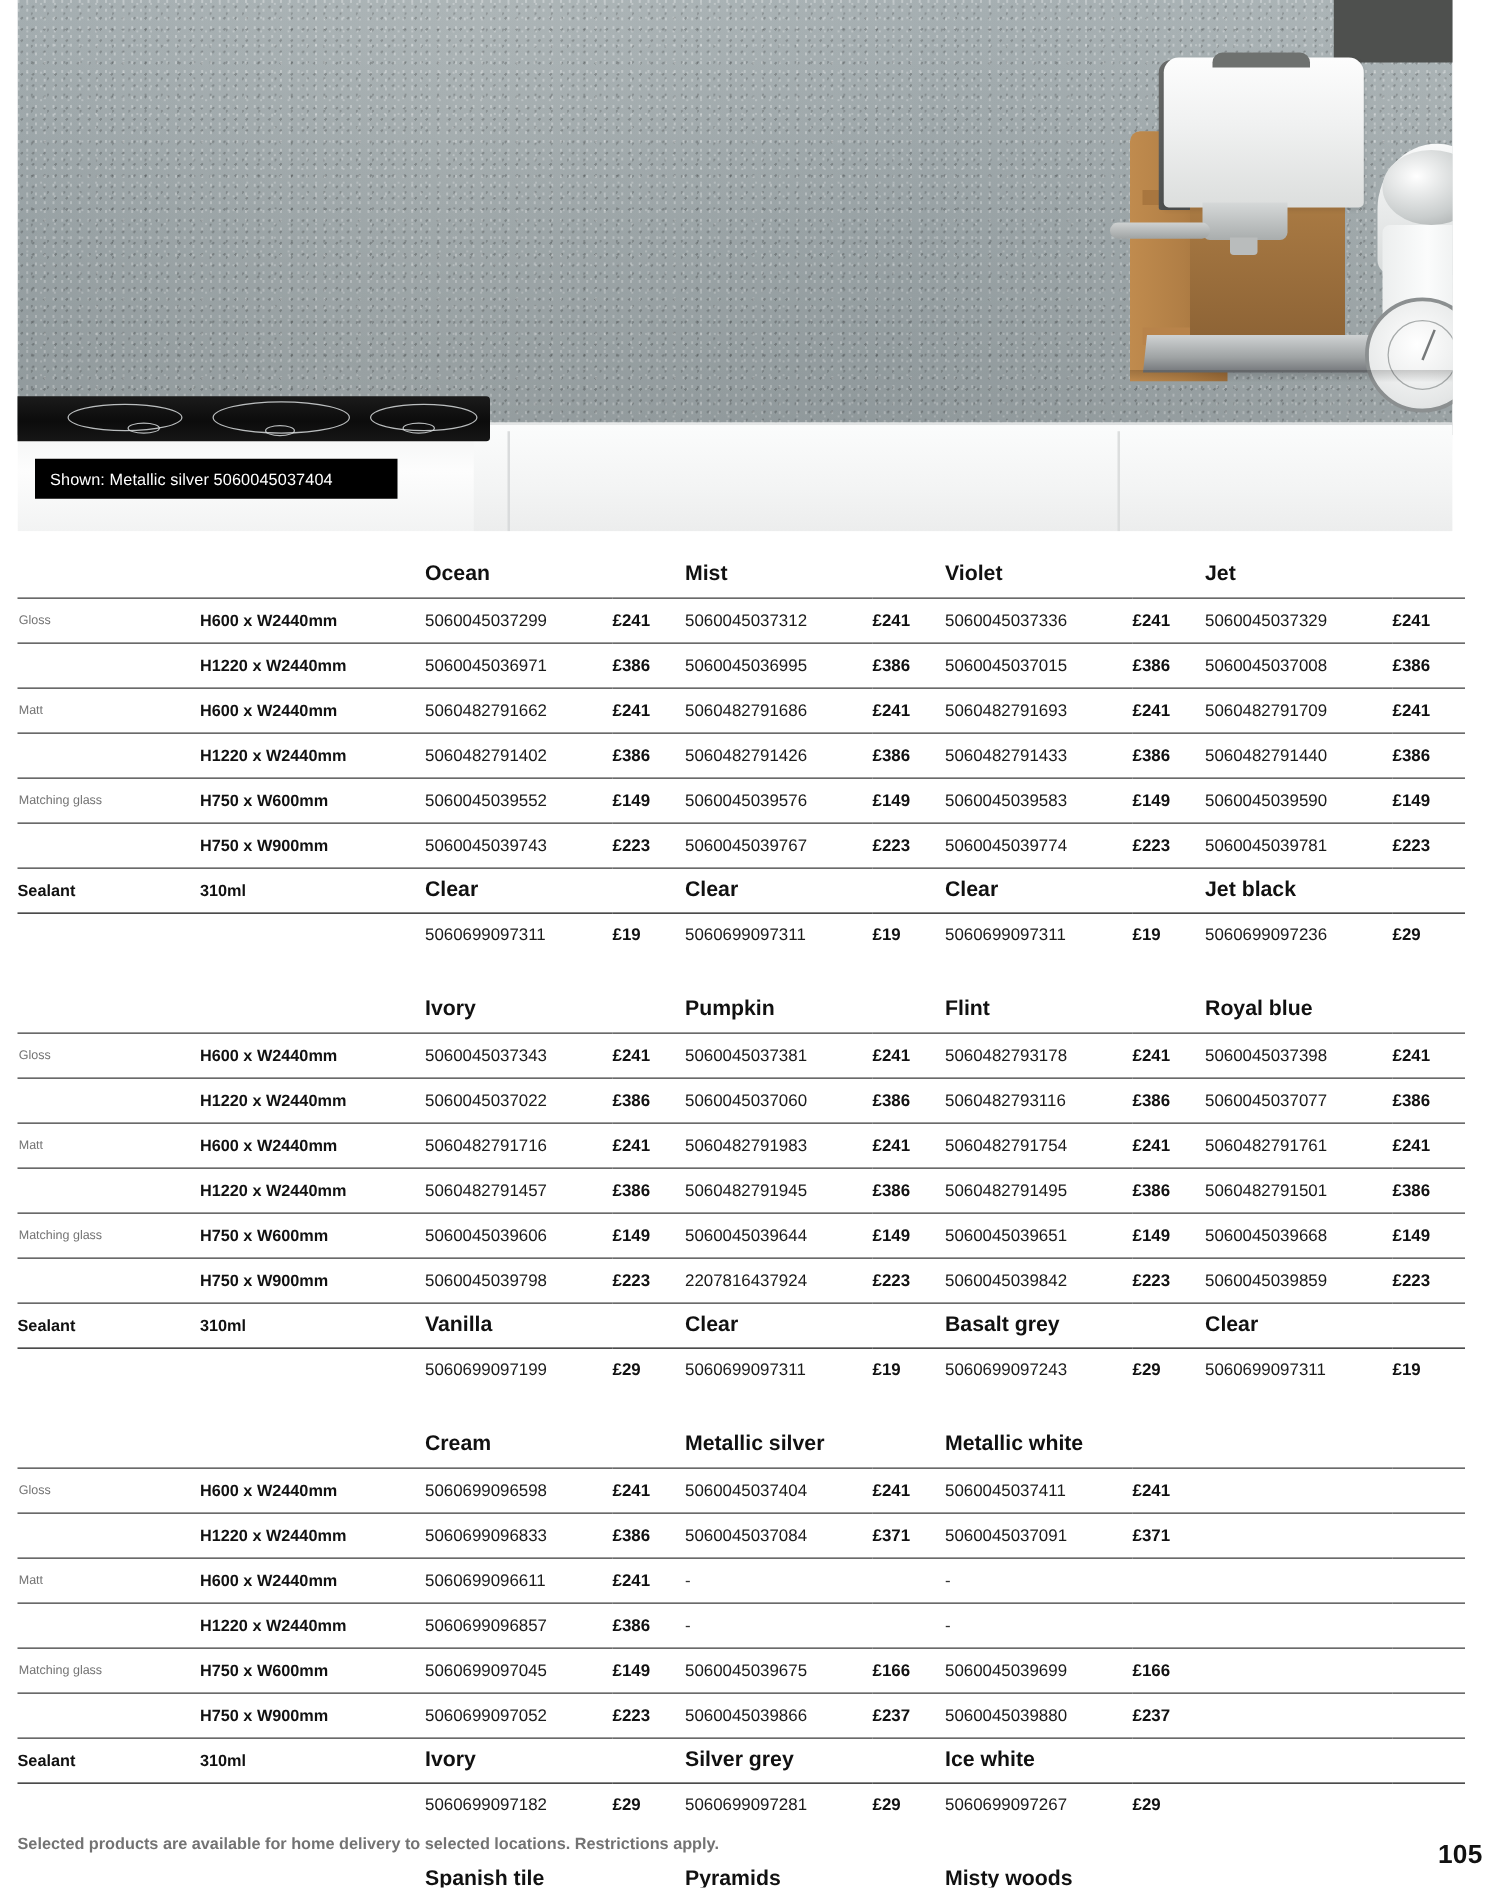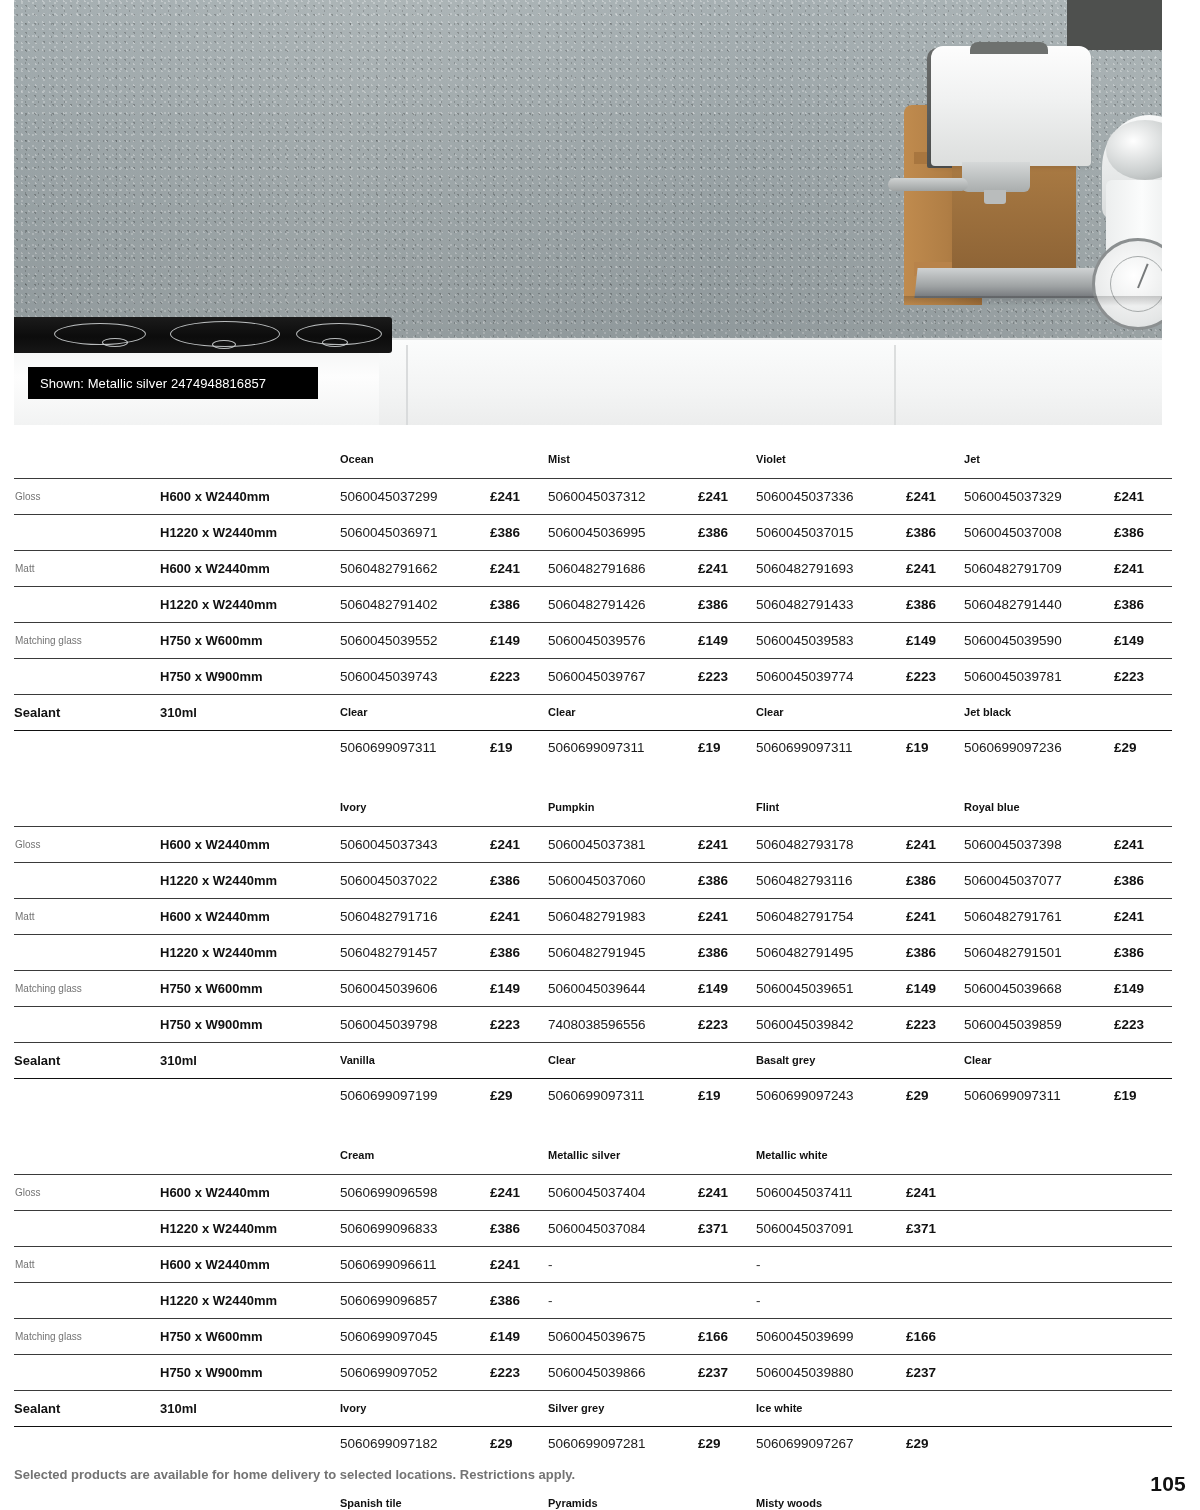--- a/index.html
+++ b/index.html
@@ -152,21 +152,21 @@
   tr.hdr td { height: 38px; }
   tr.data td { height: 36px; }
   tr.sealhdr td { height: 36px; }
   tr.sealcode td { height: 34px; }
   tr.spacer td { height: 24px; border: none !important; }
 
   .cell-label { font-size: 10px; font-weight: 400; color:#737373; padding-left: 1px; }
   .cell-size { font-size: 13px; font-weight: 700; color:#111; }
   .cell-code { font-size: 13.5px; font-weight: 400; color:#1a1a1a; }
   .cell-price { font-size: 13.5px; font-weight: 700; color:#111; }
-  .cell-colour { font-size: 11px; font-weight: 700; color:#111; }
+  .cell-colour { font-size: 17px; font-weight: 700; color:#111; }
   .cell-dash { font-size: 13.5px; color:#333; }
   tr.rule-thick td { border-top: 1.6px solid #111; margin-left: 24px; }
   tr.rule-thin td  { border-top: 1px solid #3a3a3a; }
   tr.rule-none td  { border-top: none; }
 
   
   .footer {
     position: absolute; left: 14px; top: 1466px; width: 1100px;
   }
   .footer-l1 { font-size: 13px; font-weight: 700; color:#737373; line-height: 1.35; }
@@ -214,21 +214,21 @@
     <div class="kettle"></div>
     <div class="kettle-shine"></div>
     <div class="kettle-body"></div>
     <div class="scale"></div>
     <div class="scale-inner"></div>
     <div class="scale-needle"></div>
     <div class="cm-base-shadow"></div>
   </div>
 
   <div class="hero-caption">
-    <span>Shown: Metallic silver 2474948816857</span>
+    <span>Shown: Metallic silver 5060045037404</span>
   </div>
 </div>
 
 <div class="sheet">
   <table class="grid">
     <colgroup>
       <col class="c-label">
         <col class="c-size">
       <col class="c-code">
         <col class="c-price">
@@ -409,21 +409,21 @@
           <td class="cell-code">5060045039651</td>
           <td class="cell-price">£149</td>
           <td class="cell-code">5060045039668</td>
           <td class="cell-price">£149</td>
         </tr>
         <tr class="data rule-thin">
           <td class="cell-label"></td>
           <td class="cell-size">H750 x W900mm</td>
           <td class="cell-code">5060045039798</td>
           <td class="cell-price">£223</td>
-          <td class="cell-code">7408038596556</td>
+          <td class="cell-code">2207816437924</td>
           <td class="cell-price">£223</td>
           <td class="cell-code">5060045039842</td>
           <td class="cell-price">£223</td>
           <td class="cell-code">5060045039859</td>
           <td class="cell-price">£223</td>
         </tr>
         <tr class="sealhdr rule-thin">
           <td class="cell-size">Sealant</td>
           <td class="cell-size">310ml</td>
           <td colspan="2" class="cell-colour">Vanilla</td>

